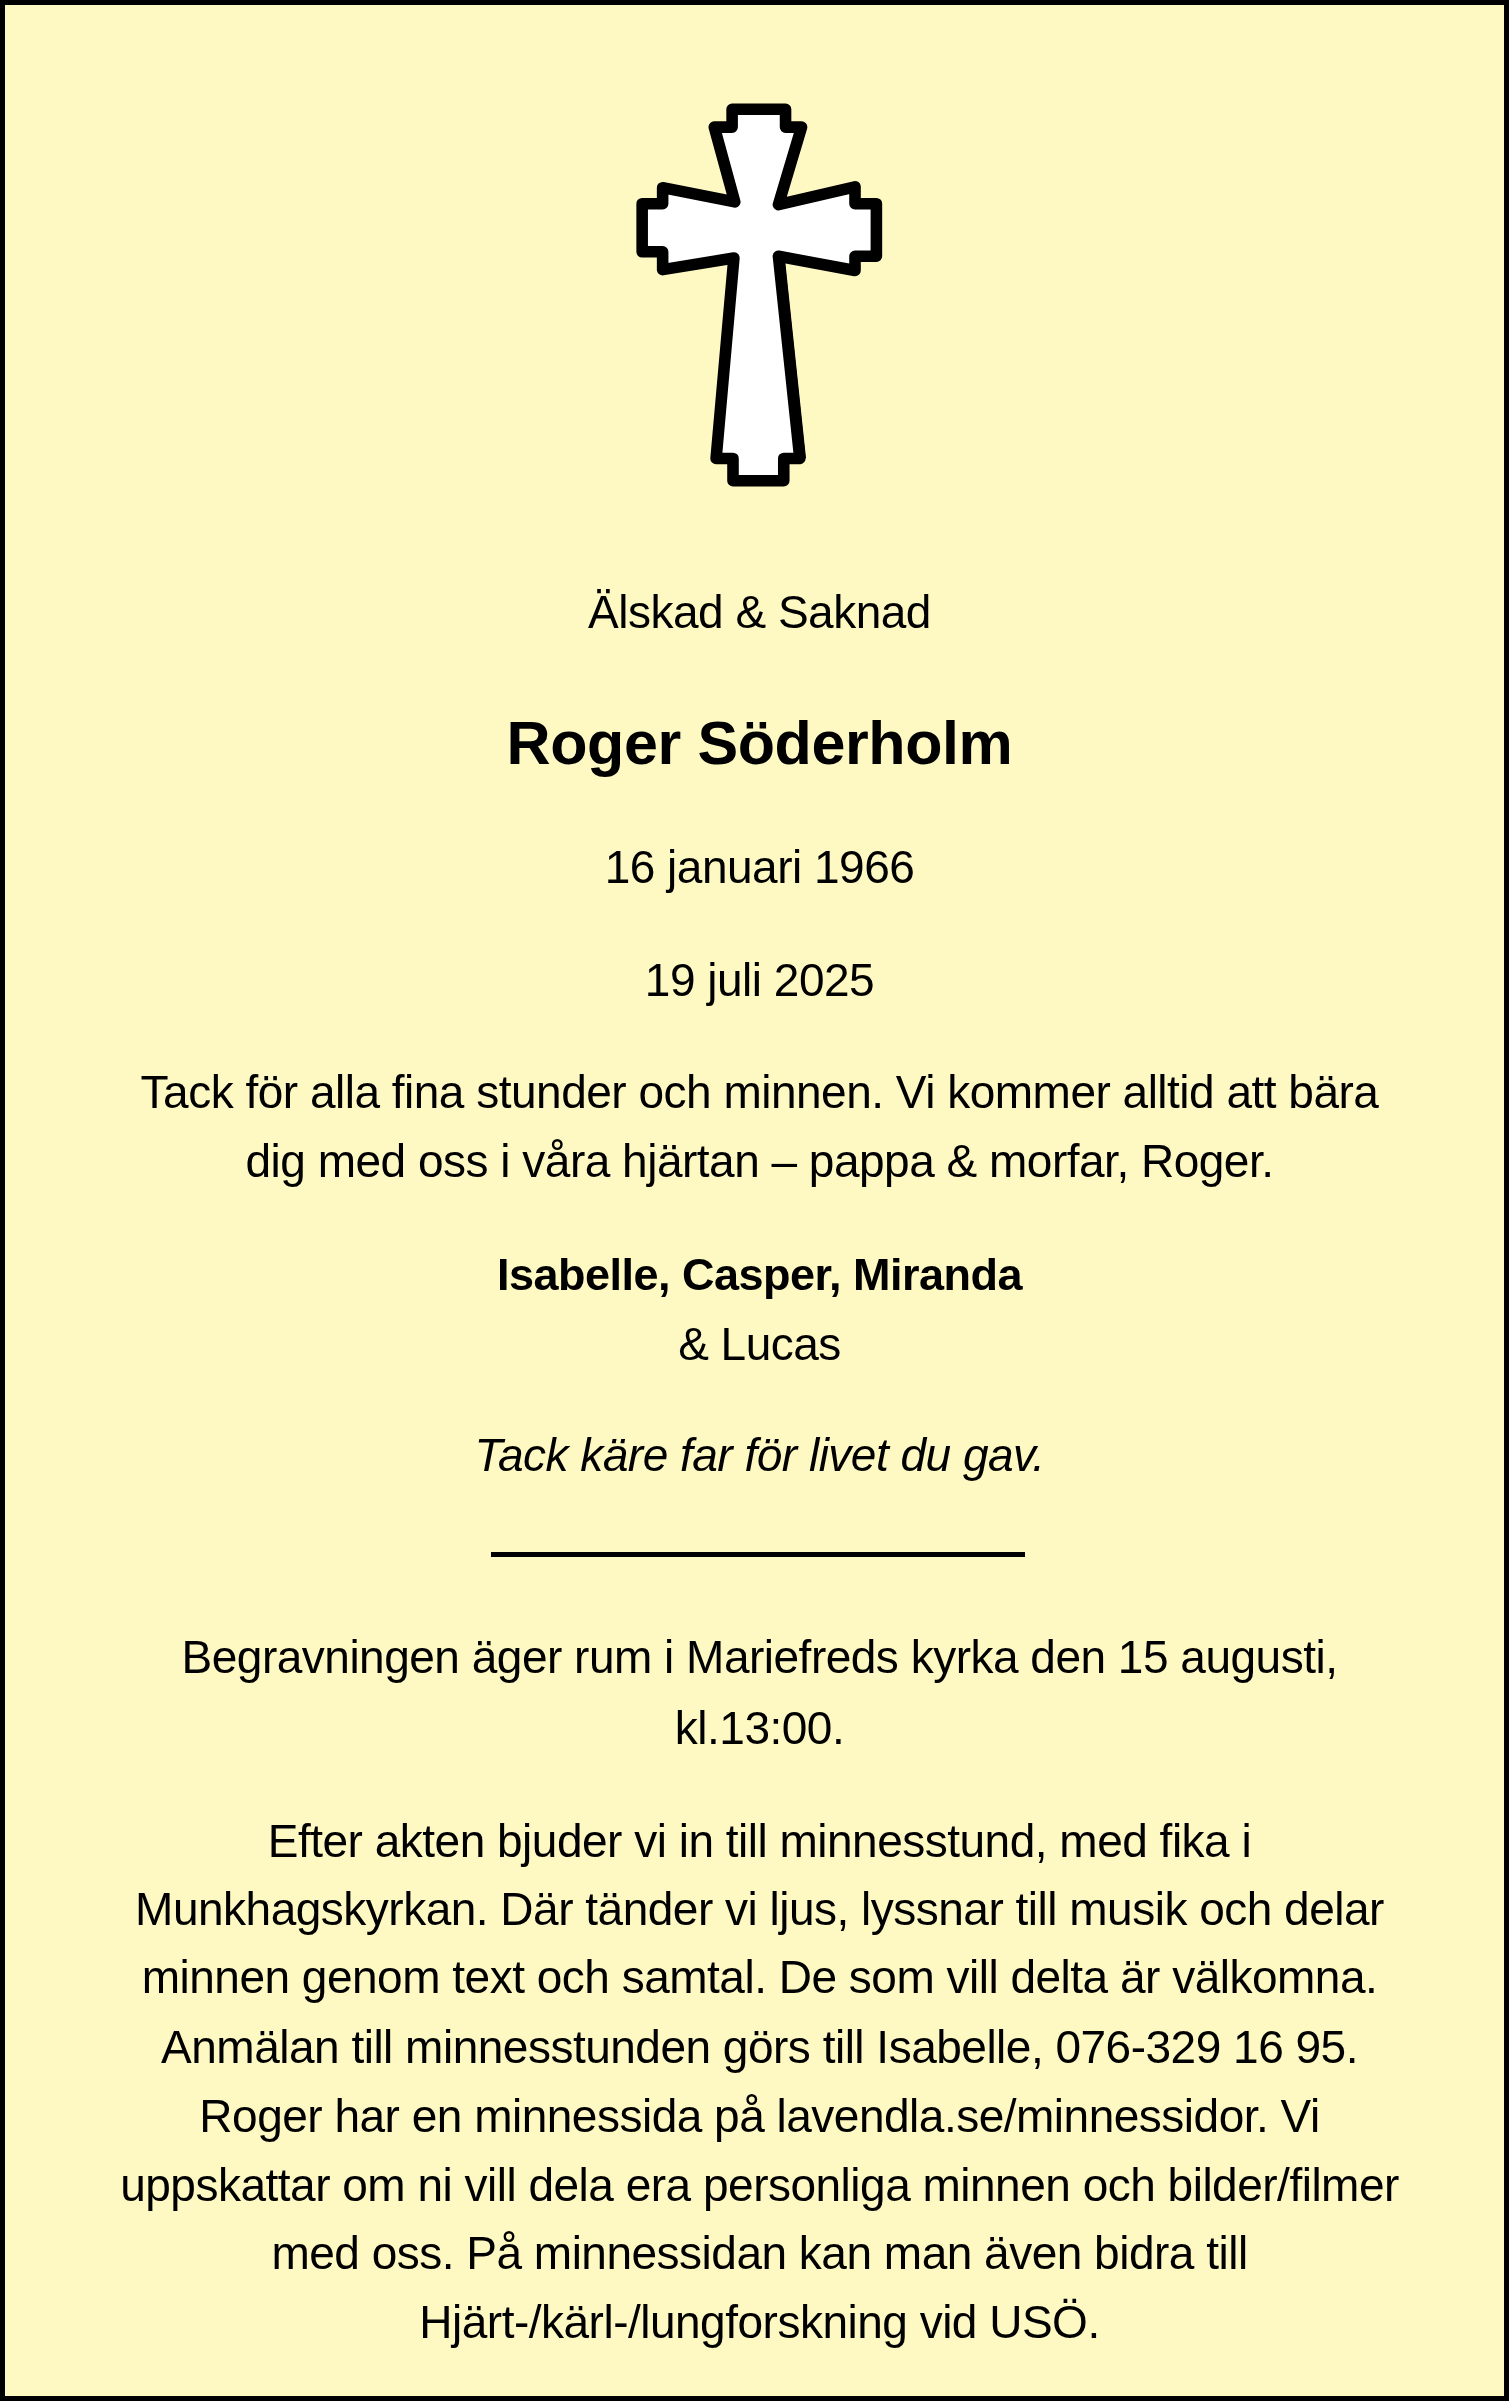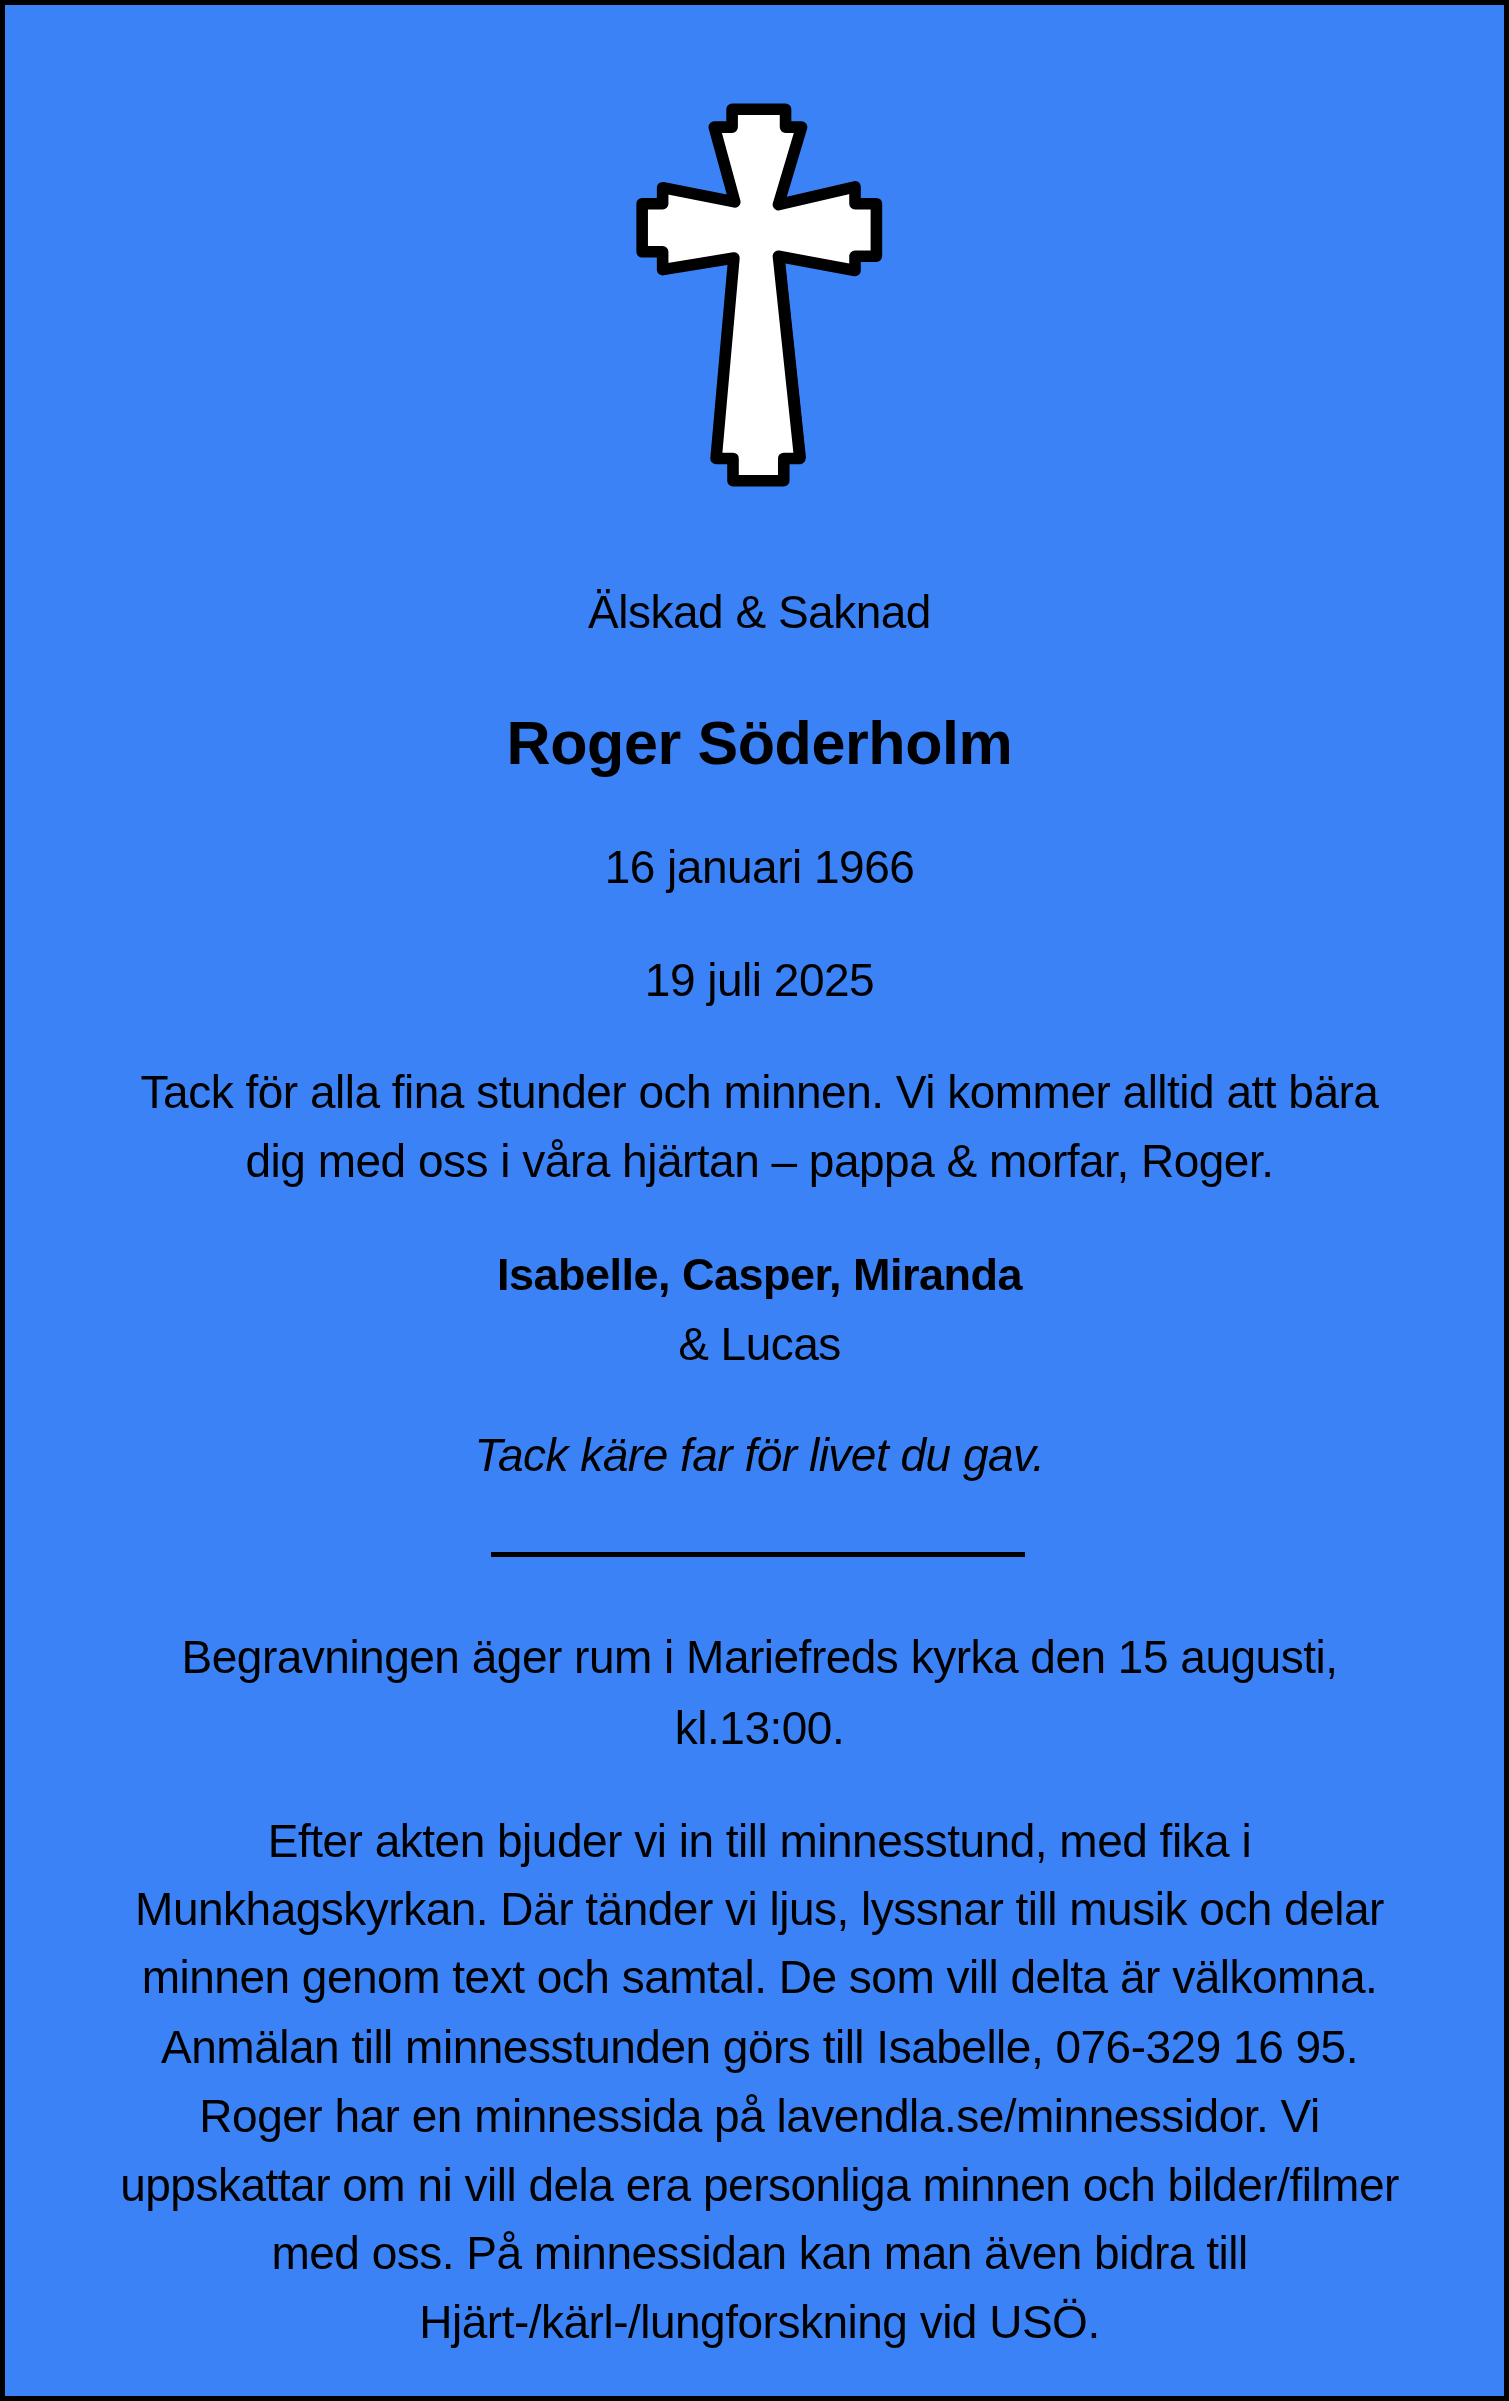--- a/index.html
+++ b/index.html
@@ -2,21 +2,21 @@
 <html style="font-size:14.2px"><head>
 <meta charset="utf-8">
 <style>
   html, body { margin: 0; padding: 0; background: #ffffff; }
   body { width: 1509px; height: 2401px; position: relative; overflow: hidden; }
   .frame {
     position: absolute; left: 0; top: 0;
     width: 1509px; height: 2401px;
     box-sizing: border-box;
     border: 5.3px solid #000000;
-    background: #3b82f6;
+    background: #fef9c3;
   }
   .cross {
     position: absolute; left: 614px; top: 89px;
     width: 285px; height: 410px;
   }
   .line {
     position: absolute; left: 0; width: 1509px;
     text-align: center; white-space: nowrap;
     font-family: "Liberation Sans", "DejaVu Sans", sans-serif;
     color: #000000;

